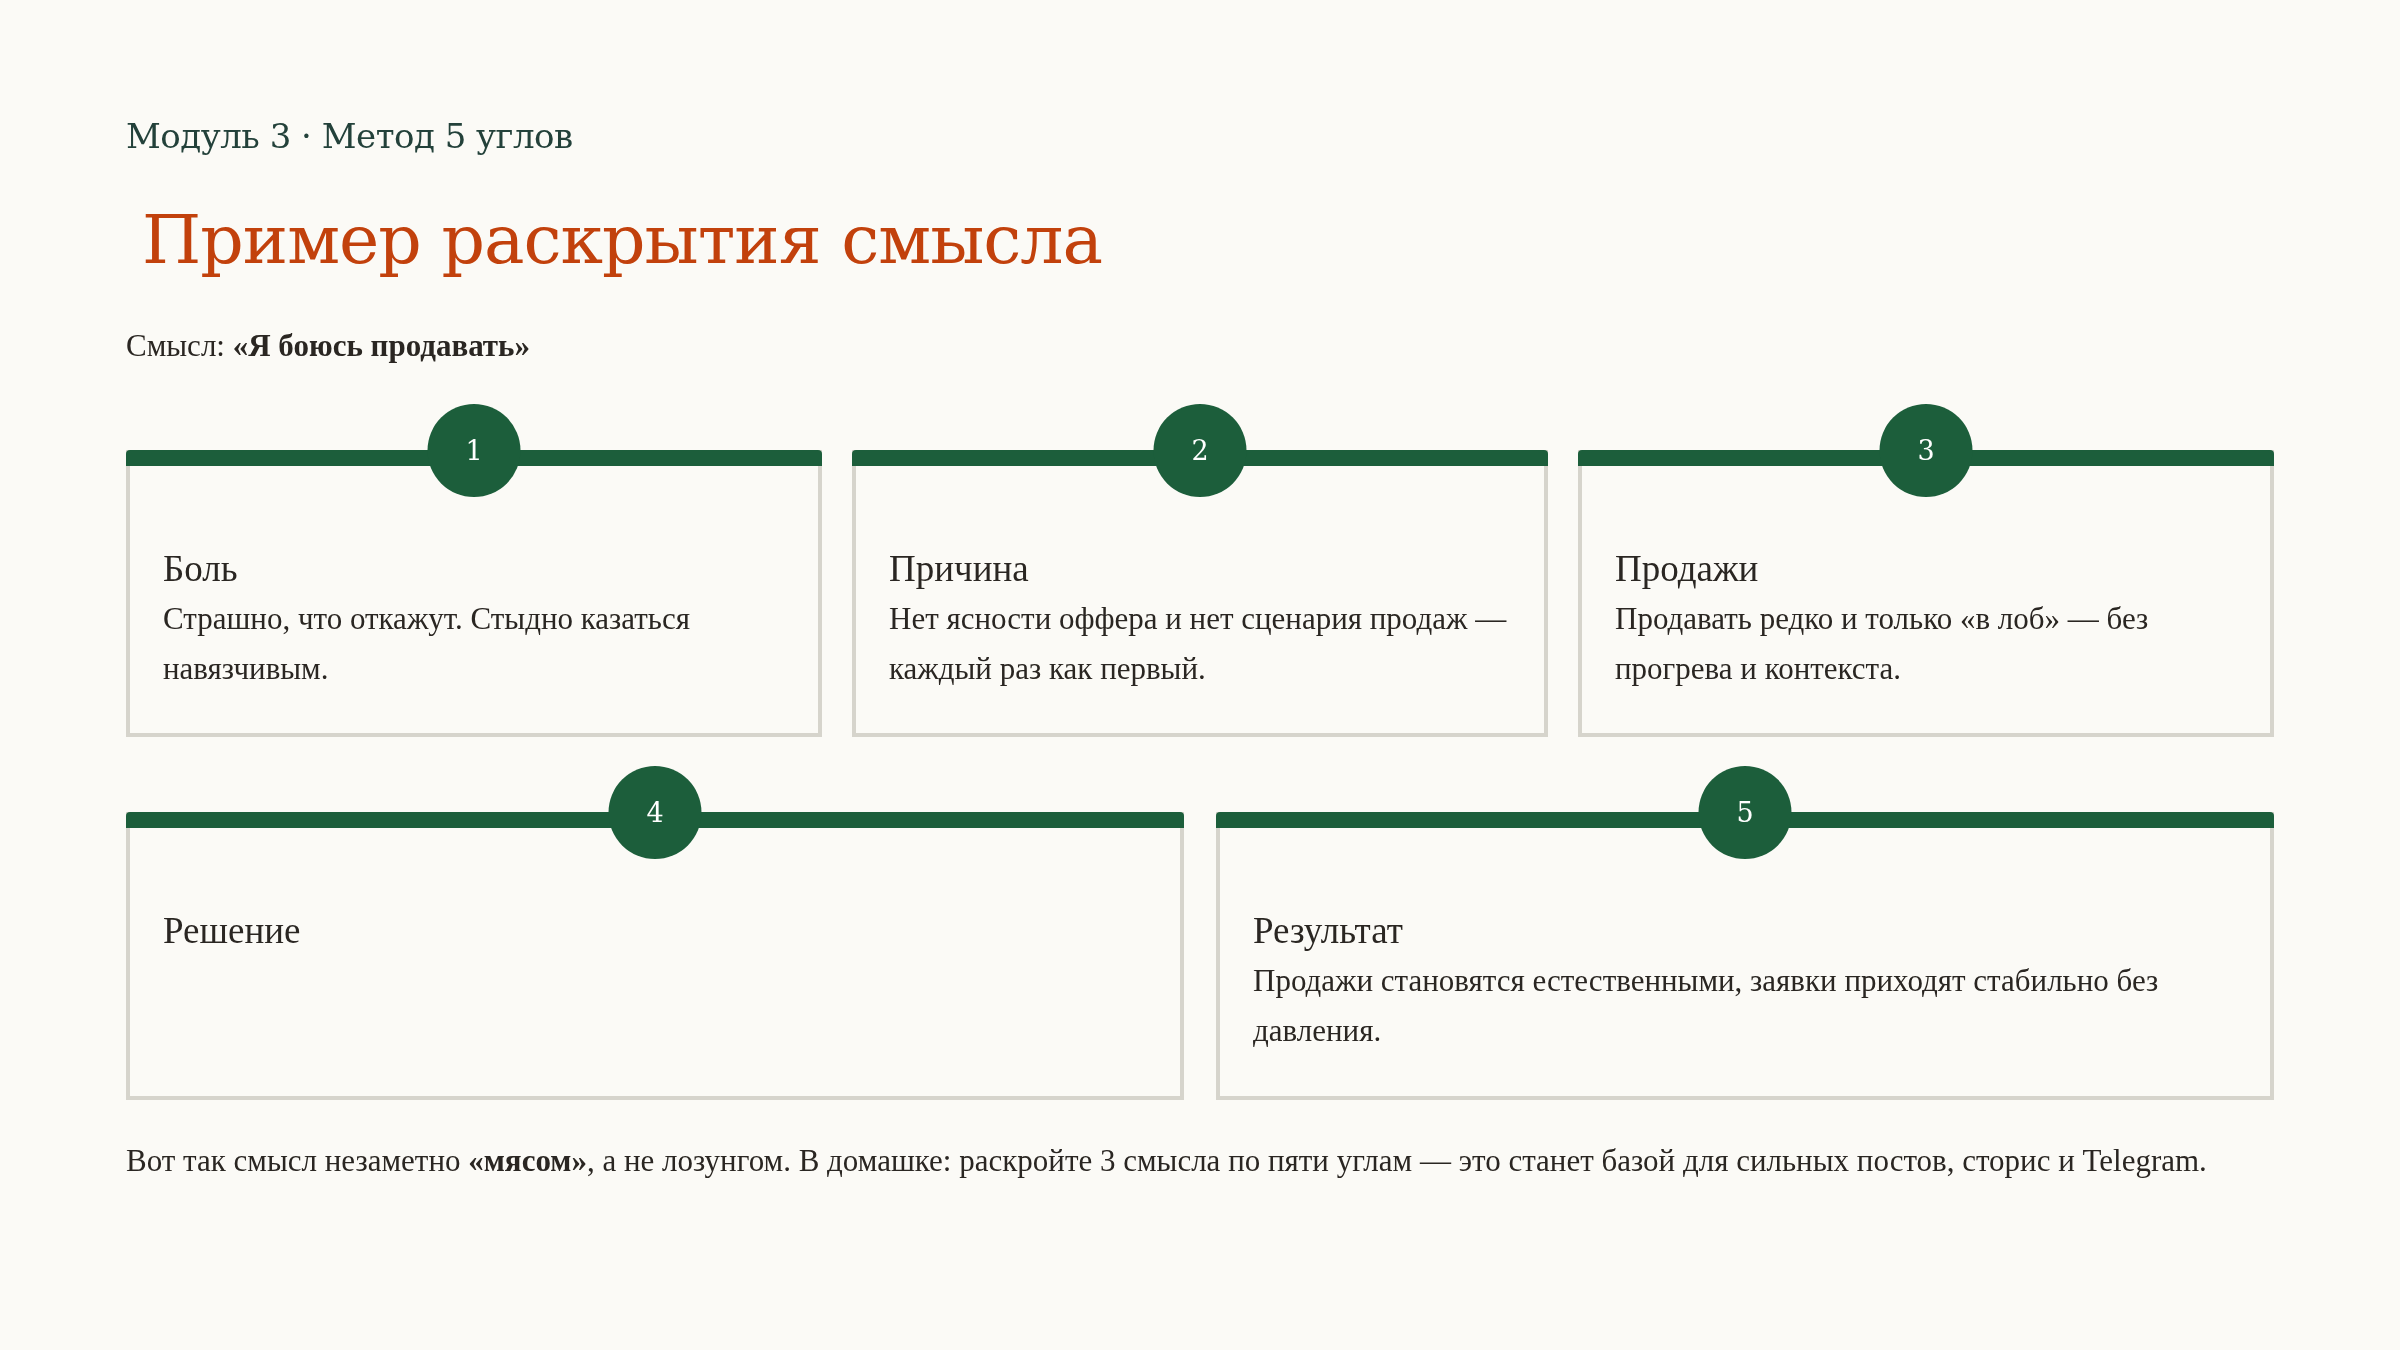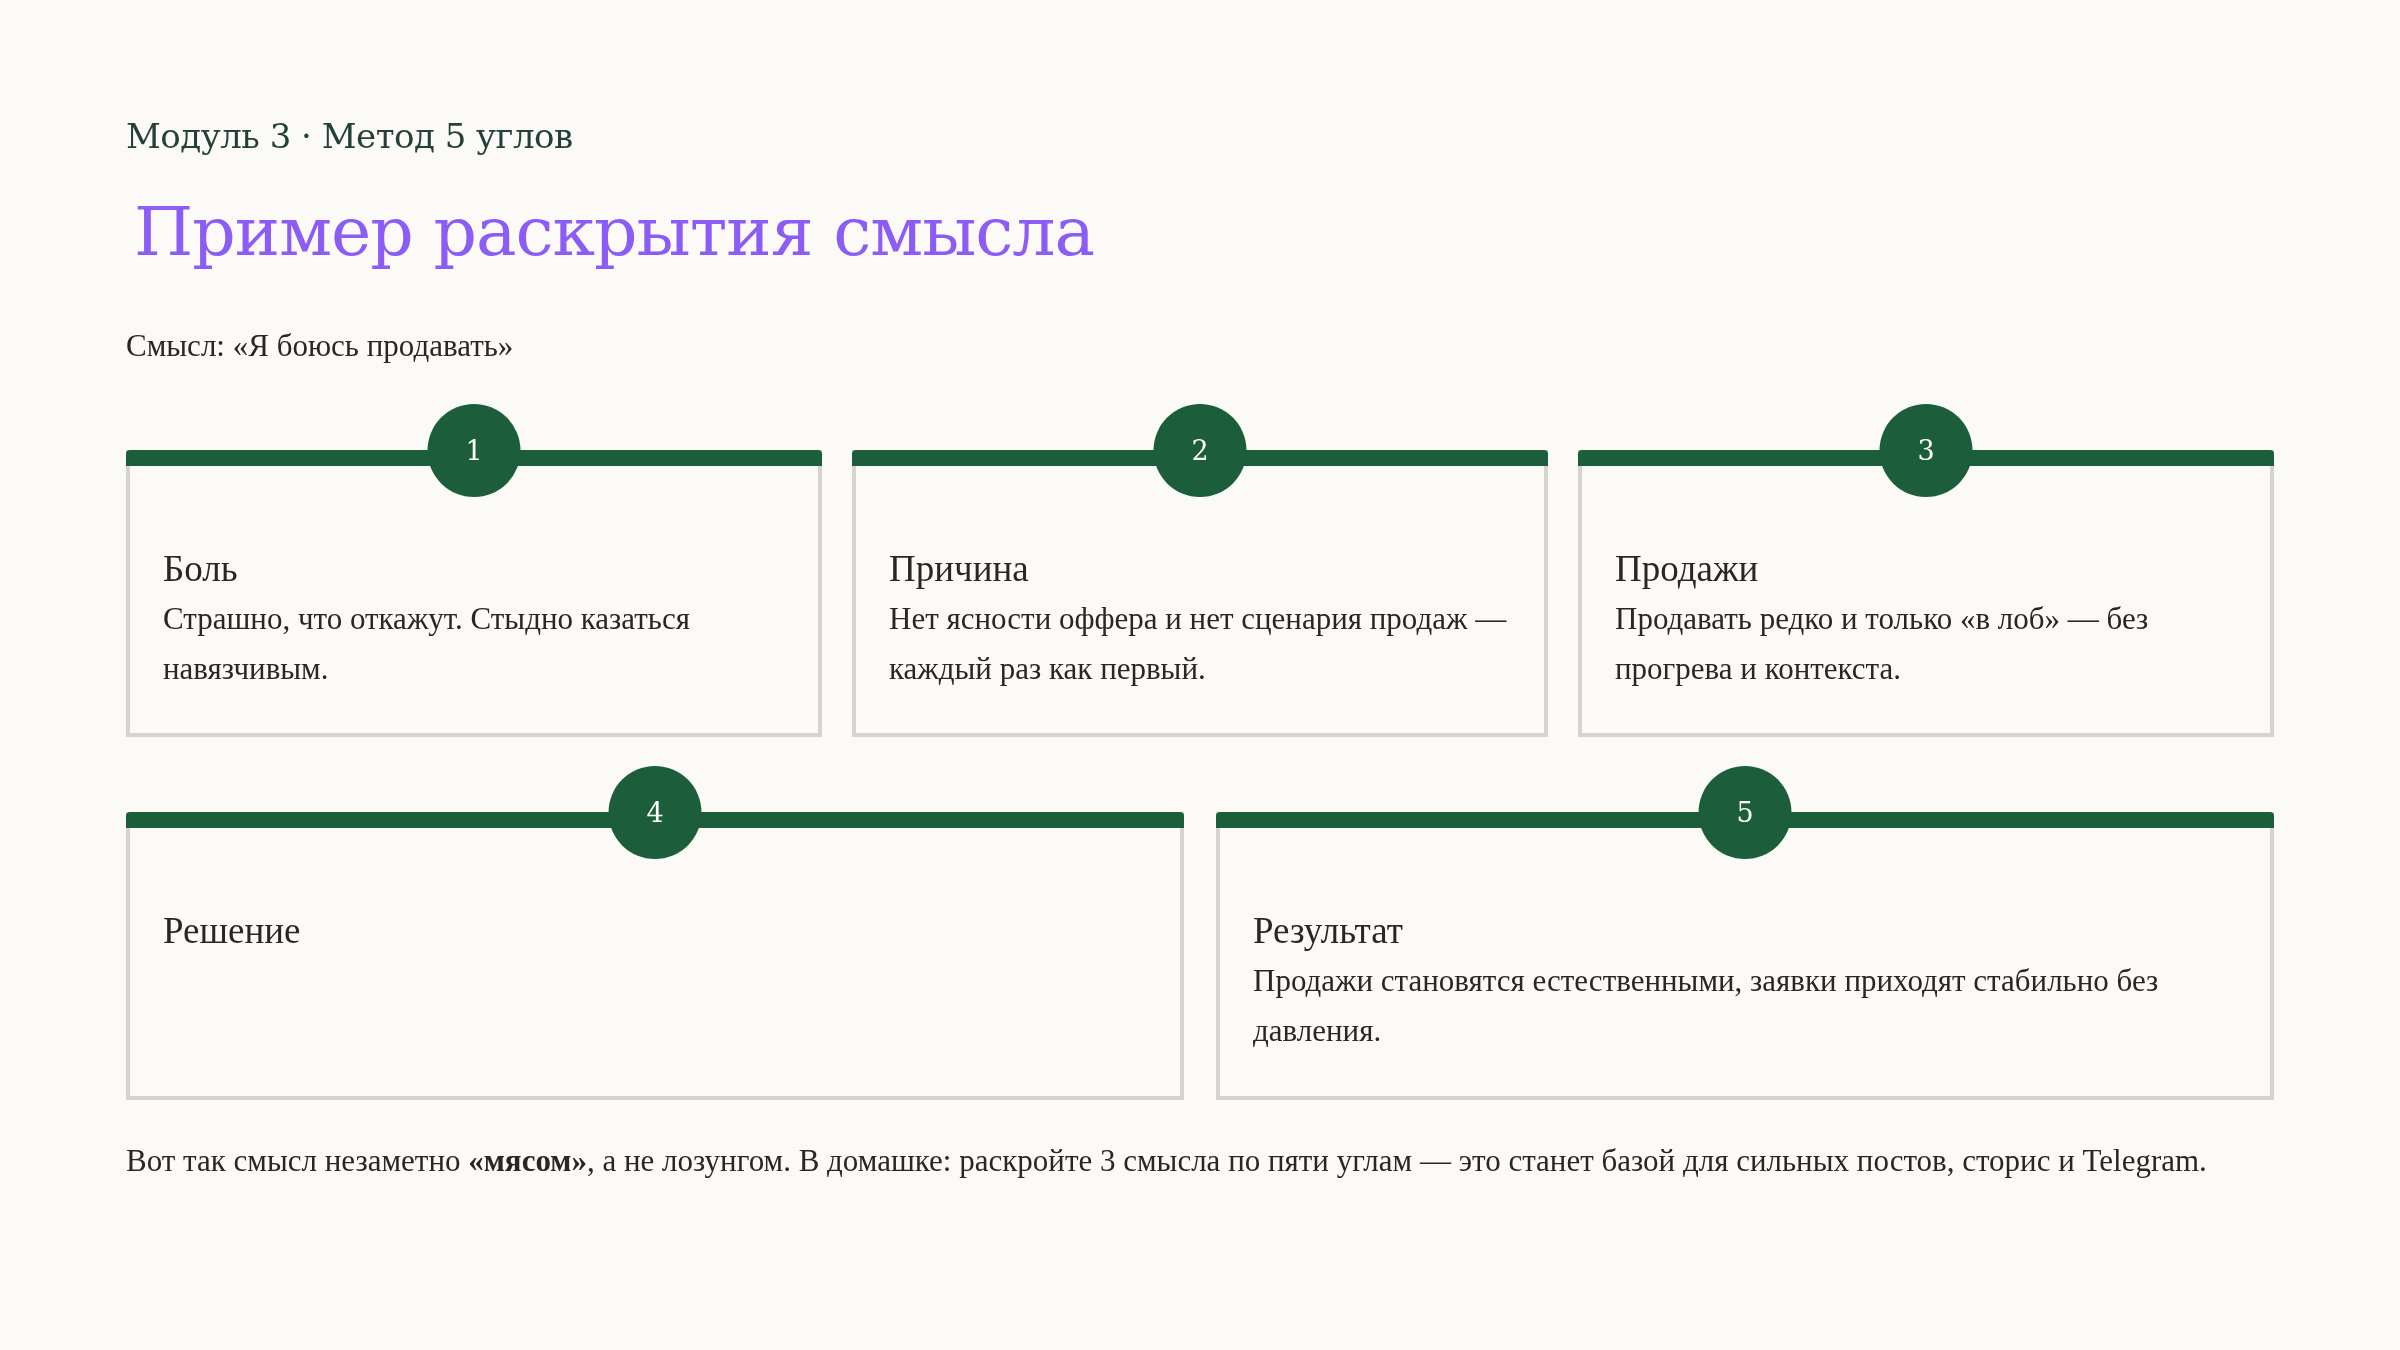--- a/index.html
+++ b/index.html
@@ -13,29 +13,29 @@
   .slide { position: absolute; left: 126px; top: 0; width: 2148px; height: 1310px; }
   .kicker {
     position: absolute; left: 0; top: 114px;
     font-family: "DejaVu Serif", serif;
     font-size: 34px; line-height: 44px; color: #23413a;
     letter-spacing: -0.5px;
   }
   .title {
     position: absolute; left: 0; top: 182px;
     font-family: "DejaVu Serif", serif;
-    font-size: 68px; line-height: 84px; color: #8b5cf6; font-weight: normal;
-    margin: 8px; letter-spacing: -1px;
+    font-size: 68px; line-height: 84px; color: #c2410c; font-weight: normal;
+    margin: 16px; letter-spacing: -1px;
   }
   .meaning {
     position: absolute; left: 0; top: 326px;
     font-family: "Liberation Serif", serif;
     font-size: 31px; line-height: 40px; color: #2a2622;
   }
-  .meaning b { font-weight: normal; }
+  .meaning b { font-weight: bold; }
   .row { position: absolute; left: 0; width: 2148px; display: flex; }
   .row1 { top: 450px; height: 287px; gap: 30px; }
   .row2 { top: 812px; height: 288px; gap: 32px; }
   .card {
     position: relative; flex: 1 1 0; box-sizing: border-box;
     border: 4px solid #d6d4cc; border-top: none;
     background: #fbfaf6;
   }
   .card .bar {
     position: absolute; left: -4px; right: -4px; top: 0; height: 16px;

